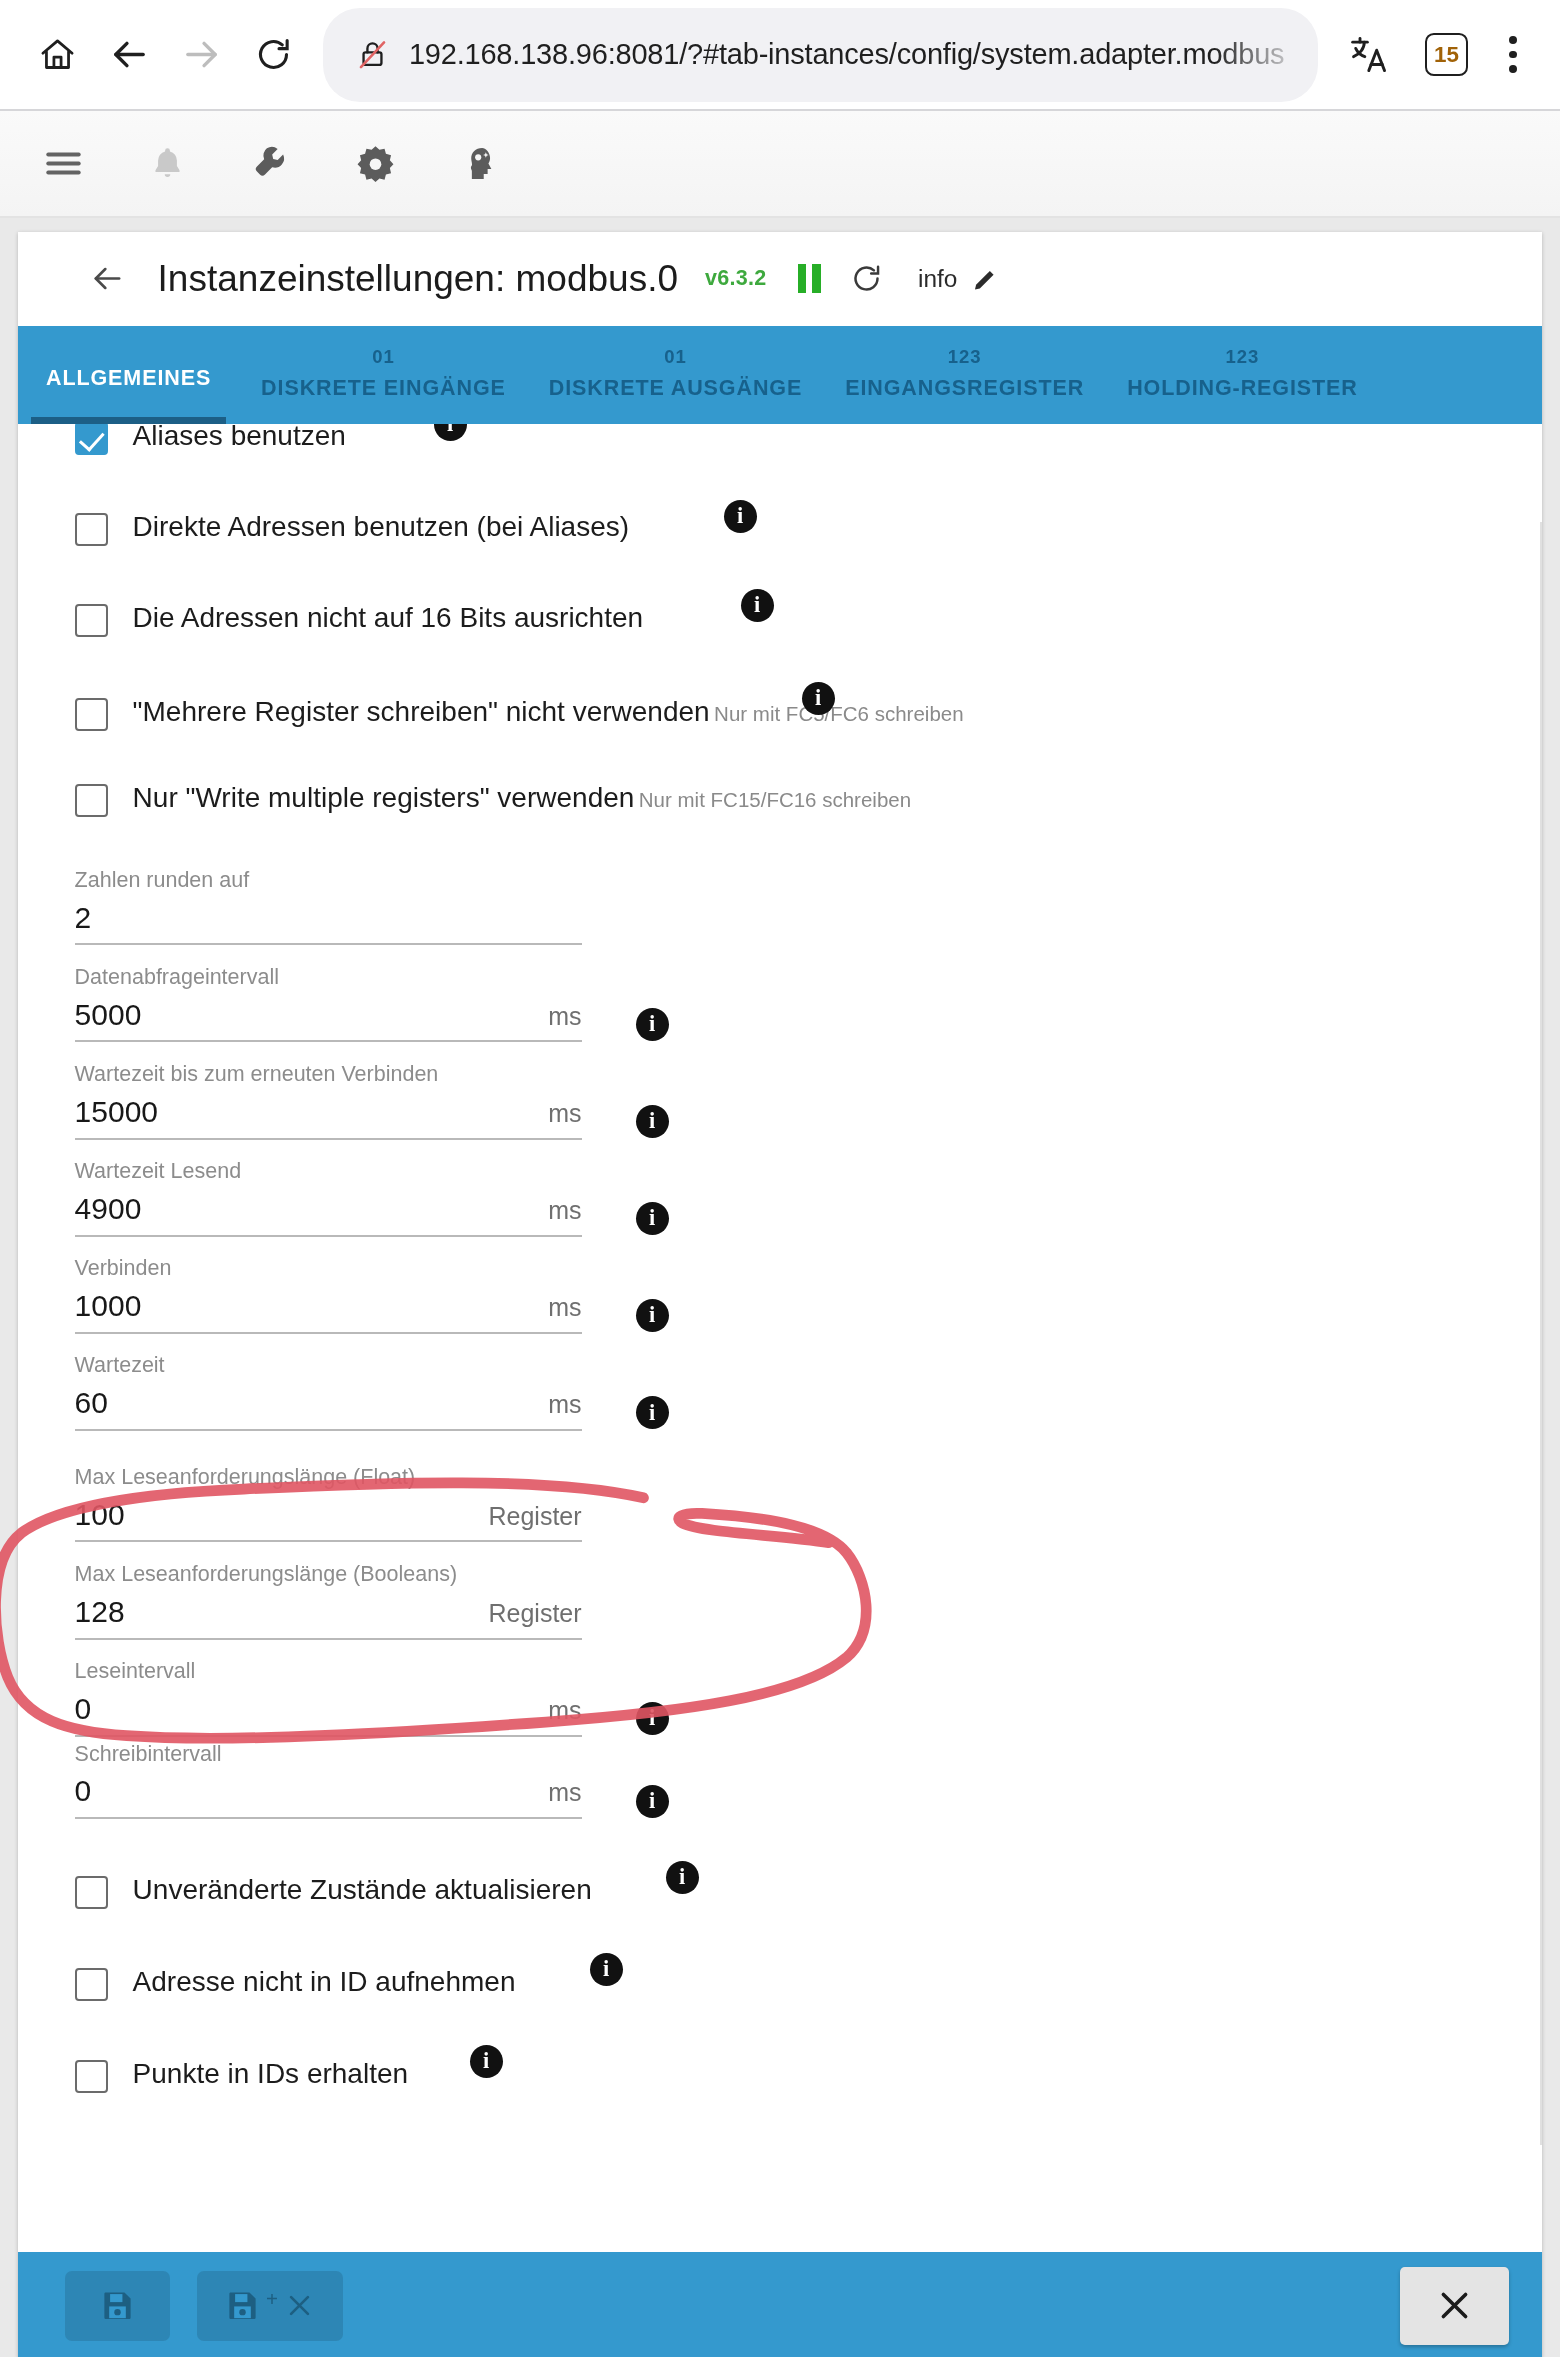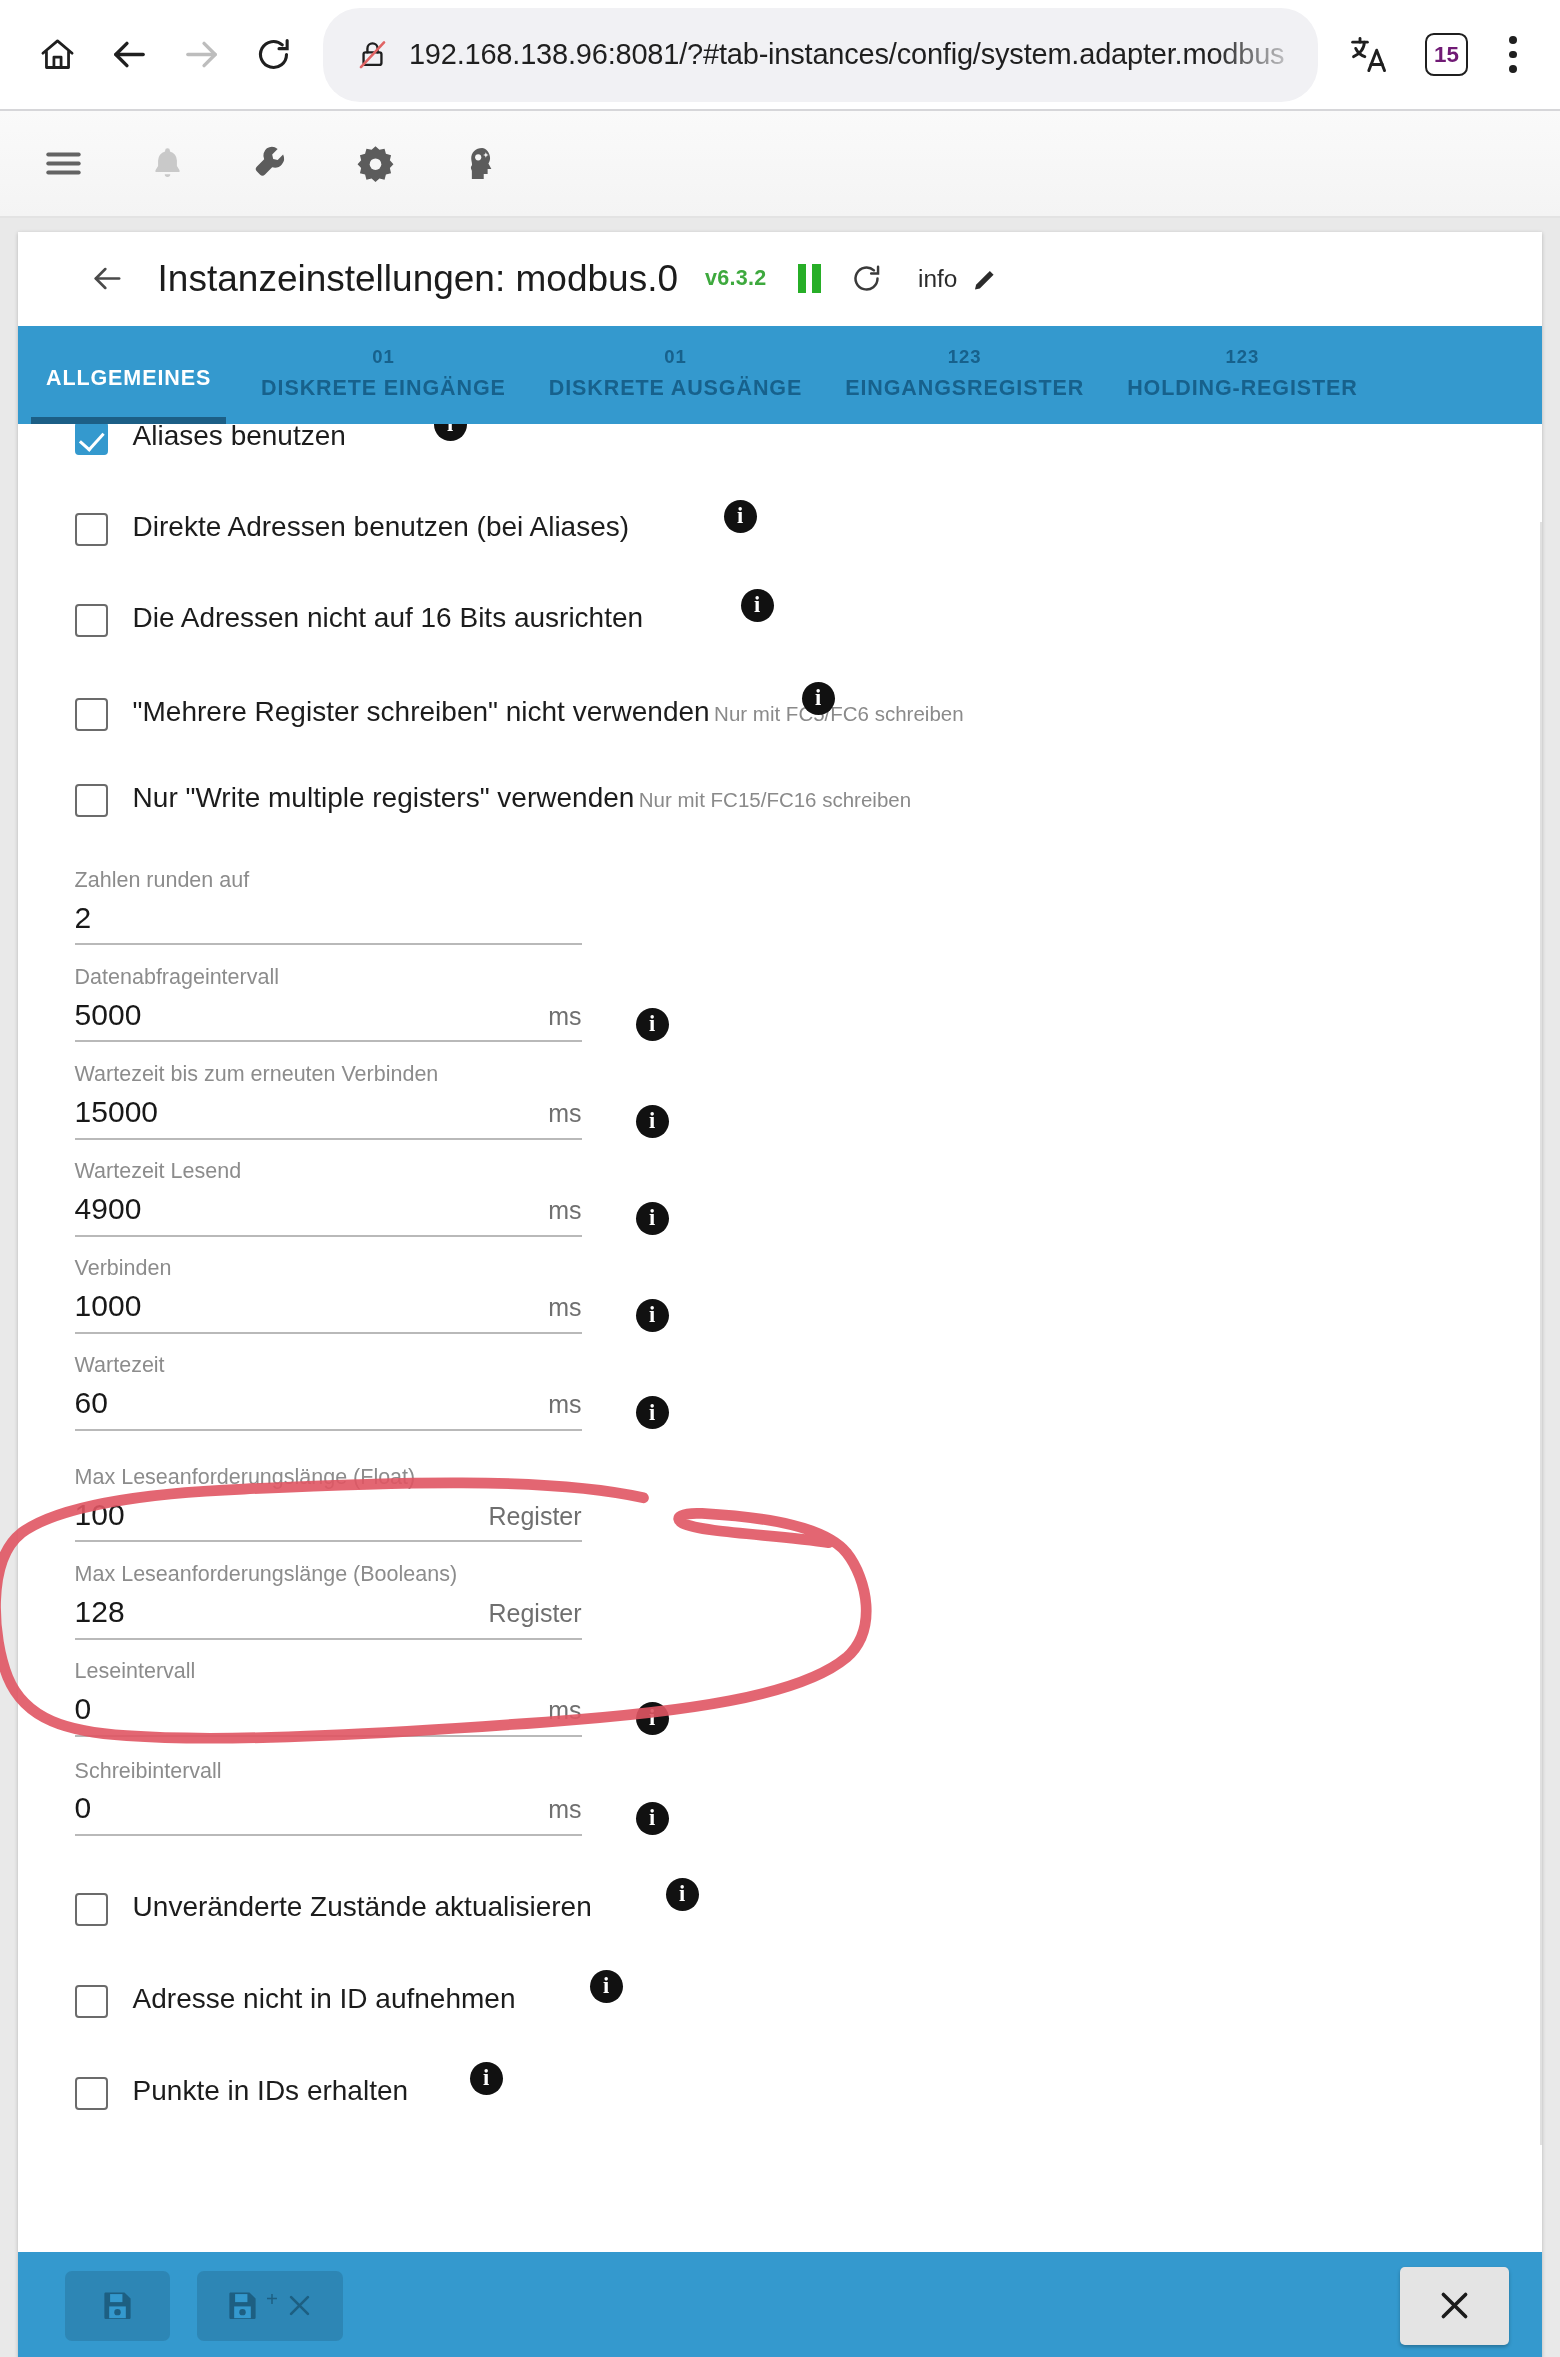--- a/index.html
+++ b/index.html
@@ -54,21 +54,21 @@
     letter-spacing: -0.2px;
     -webkit-mask-image: linear-gradient(to right, #000 92%, rgba(0,0,0,0.25) 100%);
             mask-image: linear-gradient(to right, #000 92%, rgba(0,0,0,0.25) 100%);
   }
   .chrome-right { display: flex; align-items: center; flex: 0 0 auto; gap: 3.9px; }
   .tabcount {
     width: 43px; height: 43px;
     border: 2.9px solid #1f1f1f;
     border-radius: 8.8px;
     display: flex; align-items: center; justify-content: center;
-    font-size: 22.4px; font-weight: 700; color: #701a75;
+    font-size: 22.4px; font-weight: 700; color: #a16207;
     margin: 0 15.6px;
   }
   .kebab { width: 51px; height: 62px; display:flex; flex-direction:column; align-items:center; justify-content:center; gap:6.8px; }
   .kebab i { width: 7.8px; height: 7.8px; border-radius: 50%; background: #1f1f1f; display:block; }
 
   .chrome-sep { height: 2px; background: #d6d6d9; width: 100%; }
 
   
   .app-toolbar {
     height: 107px;
@@ -547,21 +547,21 @@
 
         <div class="field" style="margin-top:19.5px;">
           <span class="flabel">Leseintervall</span>
           <span class="fline">
             <span class="fval">0</span>
             <span class="funit">ms</span>
           </span>
           <span class="info-dot" style="left:561px; top:43px;">i</span>
         </div>
 
-        <div class="field" style="margin-top:22px;">
+        <div class="field" style="margin-top:5px;">
           <span class="flabel">Schreibintervall</span>
           <span class="fline">
             <span class="fval">0</span>
             <span class="funit">ms</span>
           </span>
           <span class="info-dot" style="left:561px; top:43px;">i</span>
         </div>
 
         <div class="cb-row" style="margin-top:55px;">
           <span class="cb-box"></span>

